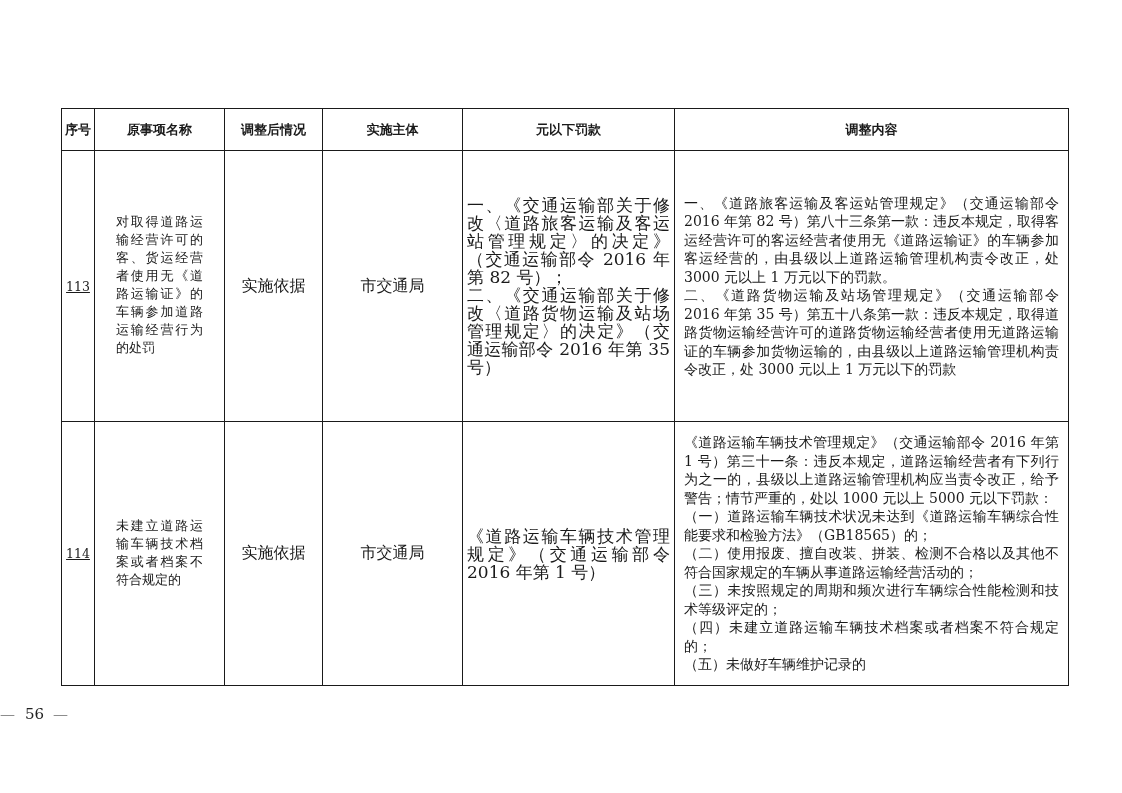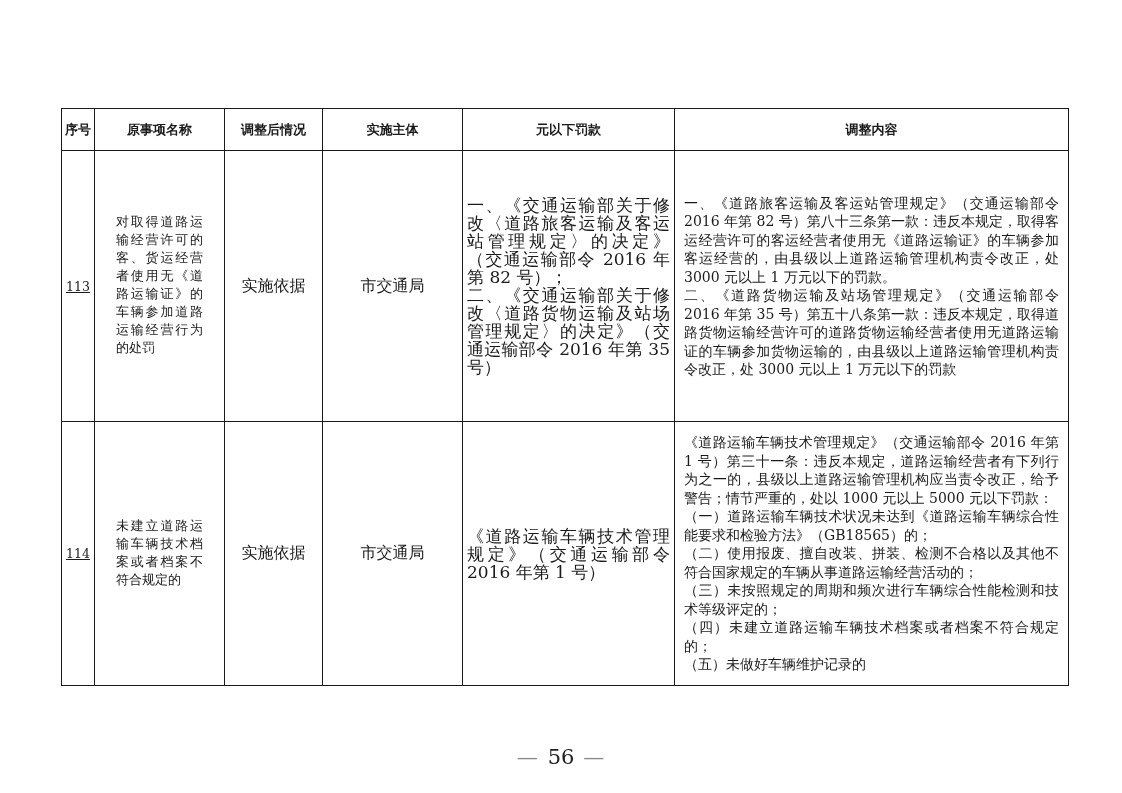--- a/index.html
+++ b/index.html
@@ -73,23 +73,22 @@
     font-size: 14px;
     line-height: 18.5px;
     padding: 4px 9px;
     white-space: pre-line;
   }
   .footer {
     position: absolute;
     left: 0;
     top: 705px;
     width: 100%;
-    text-align: center;
-    font-size: 21px;
-    margin-top: 40px;
+    text-align: left;
+    font-size: 15px;
   }
   .footer .dash {
     color: #8a8a8a;
     letter-spacing: 1px;
   }
   .footer .num {
     color: #222222;
     margin: 0 9px;
   }
 </style>

